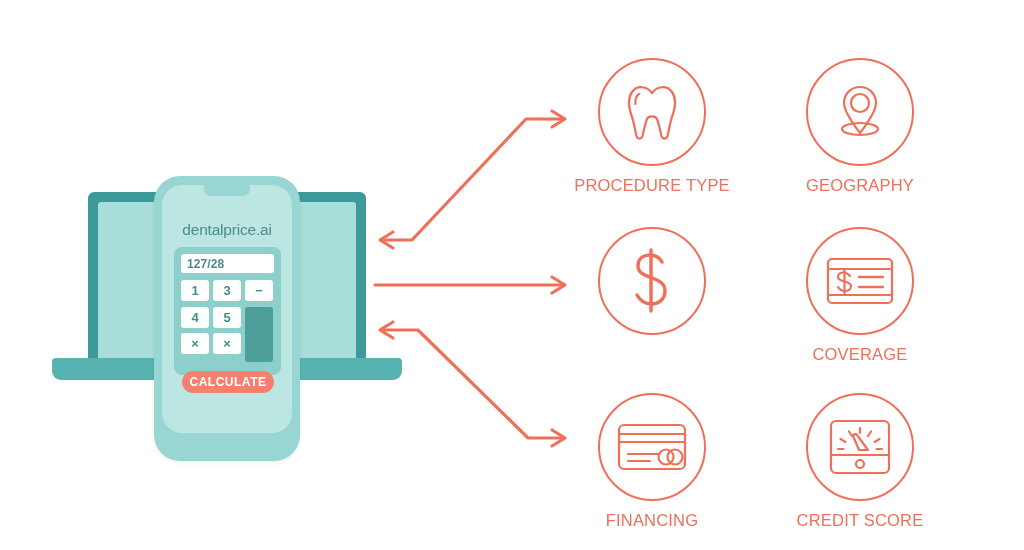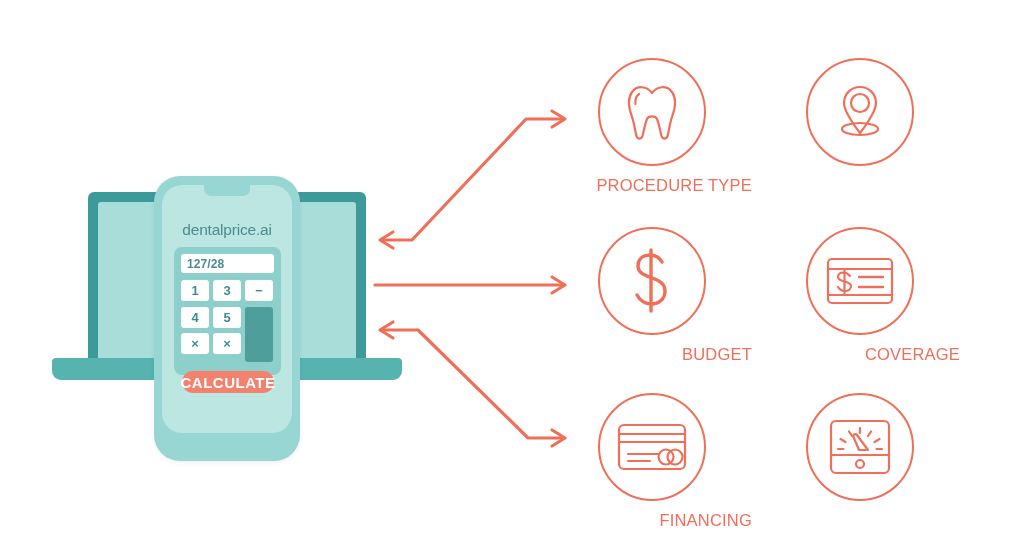--- a/index.html
+++ b/index.html
@@ -158,21 +158,21 @@
 
   .calc-button {
     position: absolute;
     left: 20px;
     top: 186px;
     width: 92px;
     height: 22px;
     background: #f4816d;
     border-radius: 11px;
     color: #ffffff;
-    font-size: 15px;
+    font-size: 12px;
     font-weight: bold;
     letter-spacing: 0.5px;
     display: flex;
     align-items: center;
     justify-content: center;
   }
 
   
   #arrows {
     position: absolute;
@@ -186,21 +186,21 @@
   .icon-grid {
     position: absolute;
     left: 570px;
     top: 40px;
     width: 420px;
     height: 510px;
   }
   .icon-cell {
     position: absolute;
     width: 200px;
-    text-align: right;
+    text-align: center;
   }
   .icon-circle {
     width: 108px;
     height: 108px;
     margin: 0 auto;
     border: 2px solid #ef6f59;
     border-radius: 50%;
     box-sizing: border-box;
     display: flex;
     align-items: center;
@@ -293,31 +293,31 @@
     </div>
 
     <div class="icon-cell" style="left:190px; top:18px;">
       <div class="icon-circle">
         <svg width="60" height="62" viewBox="0 0 60 62">
           <path d="M30 6 C21 6 14 13 14 22 C14 32 30 52 30 52 C30 52 46 32 46 22 C46 13 39 6 30 6 Z" fill="none" stroke="#ef6f59" stroke-width="2.2" stroke-linejoin="round"></path>
           <circle cx="30" cy="22" r="9" fill="none" stroke="#ef6f59" stroke-width="2.2"></circle>
           <ellipse cx="30" cy="48" rx="18" ry="6" fill="none" stroke="#ef6f59" stroke-width="2.2"></ellipse>
         </svg>
       </div>
+      <div class="icon-label">GEOGRAPHY</div>
     </div>
 
     <div class="icon-cell" style="left:-18px; top:187px;">
       <div class="icon-circle">
         <svg width="46" height="66" viewBox="0 0 46 66">
           <path d="M33 14 C30 9 25 7 21 7 C14 7 9 11 9 18 C9 32 36 27 36 43
                    C36 51 30 56 22 56 C17 56 11 53 8 47" fill="none" stroke="#ef6f59" stroke-width="3.4" stroke-linecap="round"></path>
           <line x1="22" y1="2" x2="22" y2="63" stroke="#ef6f59" stroke-width="3.4" stroke-linecap="round"></line>
         </svg>
       </div>
-      <div class="icon-label">BUDGET</div>
     </div>
 
     <div class="icon-cell" style="left:-18px; top:353px;">
       <div class="icon-circle">
         <svg width="72" height="52" viewBox="0 0 72 52">
           <rect x="3" y="4" width="66" height="44" rx="5" ry="5" fill="none" stroke="#ef6f59" stroke-width="2.2"></rect>
           <line x1="3" y1="13" x2="69" y2="13" stroke="#ef6f59" stroke-width="2.2"></line>
           <line x1="3" y1="21" x2="69" y2="21" stroke="#ef6f59" stroke-width="2.2"></line>
           <line x1="12" y1="33" x2="42" y2="33" stroke="#ef6f59" stroke-width="2.2" stroke-linecap="round"></line>
           <line x1="12" y1="40" x2="34" y2="40" stroke="#ef6f59" stroke-width="2.2" stroke-linecap="round"></line>
@@ -355,16 +355,17 @@
             <line x1="10" y1="32" x2="15.5" y2="32"></line>
             <line x1="12.5" y1="22" x2="17.5" y2="25"></line>
             <line x1="21" y1="14.5" x2="24" y2="19"></line>
             <line x1="32" y1="11" x2="32" y2="16"></line>
             <line x1="43" y1="14.5" x2="40" y2="19"></line>
             <line x1="51.5" y1="22" x2="46.5" y2="25"></line>
             <line x1="54" y1="32" x2="48.5" y2="32"></line>
           </g>
         </svg>
       </div>
+      <div class="icon-label">CREDIT SCORE</div>
     </div>
 
   </div>
 </div>
 
 </body></html>

